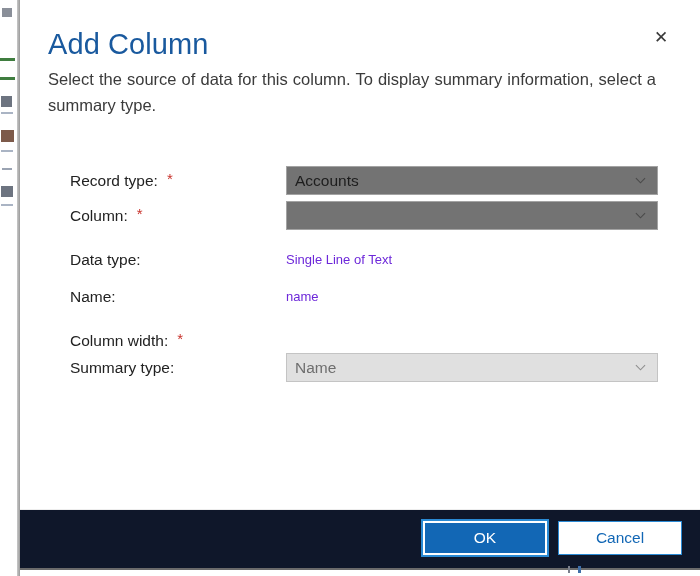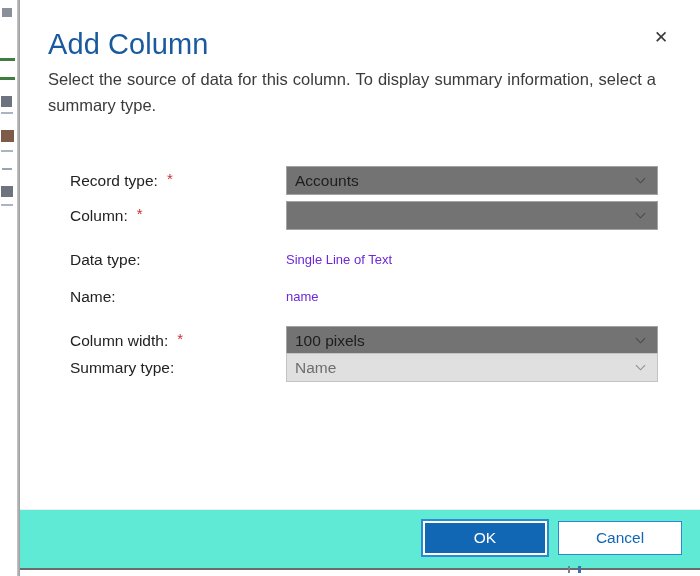--- a/index.html
+++ b/index.html
@@ -199,21 +199,21 @@
     white-space: nowrap;
   }
 
   
   .footer {
     position: absolute;
     left: 0;
     bottom: 0;
     width: 680px;
     height: 58px;
-    background: #5eead4;
+    background: #0f172a;
     border-top: 1px solid #ededed;
   }
 
   .btn-row {
     position: absolute;
     right: 18px;
     top: 11px;
     display: flex;
     gap: 11px;
   }
@@ -329,30 +329,20 @@
         <div class="fctl">
           <div class="ftext">name</div>
         </div>
       </div>
 
       <div class="frow r4">
         <div class="flabel">
           <span>Column width:</span>
           <span class="req">*</span>
         </div>
-        <div class="fctl">
-          <div class="dd">
-            <span>100 pixels</span>
-            <span class="chev">
-              <svg viewBox="0 0 12 12" width="11" height="11">
-                  <path d="M1 3.5 L6 8.5 L11 3.5" fill="none" stroke="#4a4a4a" stroke-width="1.2"></path>
-                </svg>
-            </span>
-          </div>
-        </div>
       </div>
 
       <div class="frow r5">
         <div class="flabel">
           <span>Summary type:</span>
         </div>
         <div class="fctl">
           <div class="dd disabled">
             <span>Name</span>
             <span class="chev">

